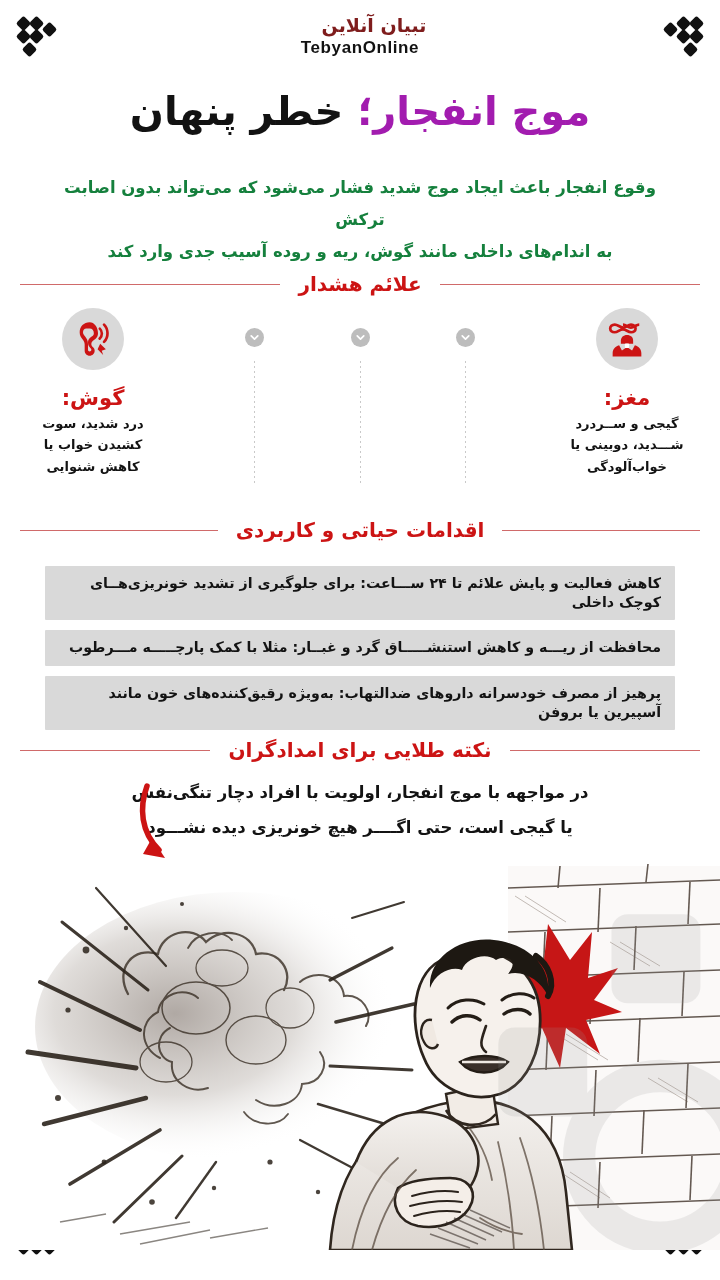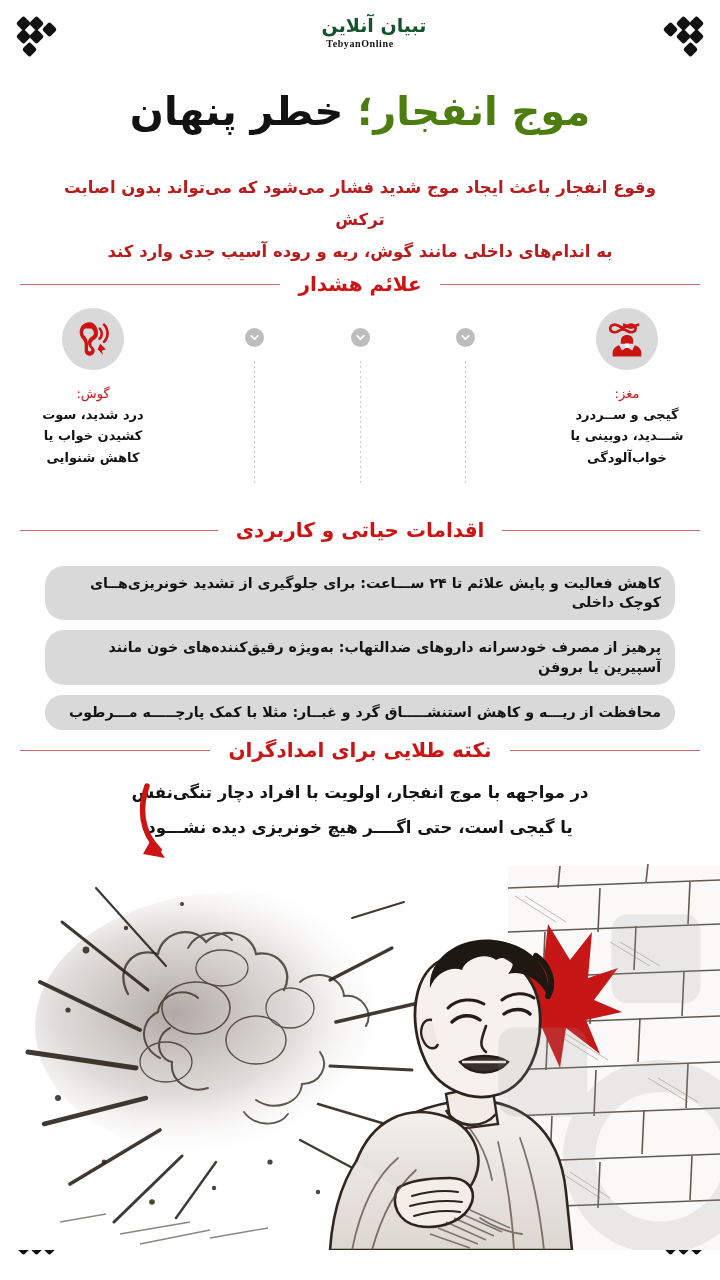--- a/index.html
+++ b/index.html
@@ -29,49 +29,49 @@
   .orn-bl { bottom:22px; left:18px; }
   .orn-br { bottom:22px; right:18px; }
 
   
   .logo-wrap {
     position:absolute; top:14px; left:0; right:0;
     text-align:center;
   }
   .logo-fa {
     font-family:"DejaVu Sans", sans-serif;
-    font-size:19px; font-weight:bold; color:#14532d;
+    font-size:19px; font-weight:bold; color:#7f1d1d;
     letter-spacing:0px; line-height:1.2;
     direction:rtl;
     margin-left:28px;
   }
   .logo-en {
-    font-family:Liberation Serif, serif;
-    font-size:10px; font-weight:bold; color:#121212;
+    font-family:Liberation Sans, sans-serif;
+    font-size:17px; font-weight:bold; color:#121212;
     letter-spacing:0.6px; margin-top:1px;
     direction:ltr;
   }
 
   
   .main-title {
     position:absolute; top:86px; left:0; right:0;
     text-align:center;
     direction:rtl;
     font-size:40px; font-weight:bold;
     line-height:1.25;
     color:#121212;
     white-space:nowrap;
   }
-  .main-title .hl { color:#4d7c0f;text-align:right; }
+  .main-title .hl { color:#a21caf;text-align:right; }
 
   
   .intro {
     position:absolute; top:172px; left:45px; right:45px;
     text-align:center; direction:rtl;
-    font-size:16.5px; font-weight:bold; color:#b91c1c;
+    font-size:16.5px; font-weight:bold; color:#15803d;
     line-height:1.95;
   }
 
   
   .sec-head {
     position:absolute; left:20px; right:20px;
     display:flex; align-items:center; gap:14px;
     direction:rtl;
     text-align:right;
   }
@@ -98,21 +98,21 @@
     text-align:center;
   }
   .sym-badge {
     width:62px; height:62px; border-radius:50%;
     background:#d9d9d9;
     display:flex; align-items:center; justify-content:center;
     margin-bottom:16px;
   }
   .sym-badge svg { display:block; }
   .sym-label {
-    font-size:13px; font-weight:normal; color:#cc1414;
+    font-size:21px; font-weight:bold; color:#cc1414;
     margin-bottom:3px; direction:rtl;
   }
   .sym-desc {
     font-size:13px; font-weight:bold; color:#131313;
     line-height:1.65; direction:rtl;
   }
 
   
   .sym-sep {
     width:26px; flex:0 0 auto;
@@ -132,21 +132,21 @@
     background-size:1px 5px;
   }
 
   
   .actions {
     position:absolute; top:566px; left:45px; right:45px;
     display:flex; flex-direction:column; gap:10px;
   }
   .act-bar {
     background:#d9d9d9;
-    border-radius:19px;
+    border-radius:1px;
     padding:8px 14px;
     min-height:34px;
     display:flex; align-items:center;
     direction:rtl;
   }
   .act-text {
     font-size:14.2px; font-weight:bold; color:#131313;
     line-height:1.35; width:100%; text-align:right;
     direction:rtl;
   }
@@ -307,24 +307,24 @@
     <span class="rule"></span>
     <span class="sec-title">اقدامات حیاتی و کاربردی</span>
     <span class="rule"></span>
   </div>
 
   <div class="actions">
     <div class="act-bar">
       <span class="act-text">کاهش فعالیت و پایش علائم تا ۲۴ ســـاعت: برای جلوگیری از تشدید خونریزی‌هــای کوچک داخلی</span>
     </div>
     <div class="act-bar">
+      <span class="act-text">محافظت از ریـــه و کاهش استنشـــــاق گرد و غبــار: مثلا با کمک پارچـــــه مـــرطوب</span>
+    </div>
+    <div class="act-bar">
       <span class="act-text">پرهیز از مصرف خودسرانه داروهای ضدالتهاب: به‌ویژه رقیق‌کننده‌های خون مانند آسپیرین یا بروفن</span>
-    </div>
-    <div class="act-bar">
-      <span class="act-text">محافظت از ریـــه و کاهش استنشـــــاق گرد و غبــار: مثلا با کمک پارچـــــه مـــرطوب</span>
     </div>
   </div>
 
   <div class="sec-head" style="top:738px;">
     <span class="rule"></span>
     <span class="sec-title">نکته طلایی برای امدادگران</span>
     <span class="rule"></span>
   </div>
 
   <div class="tip-text">

